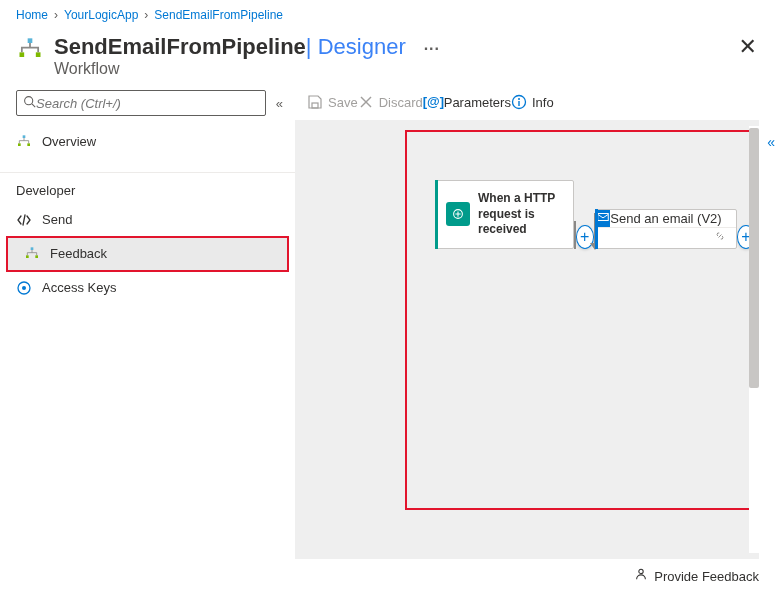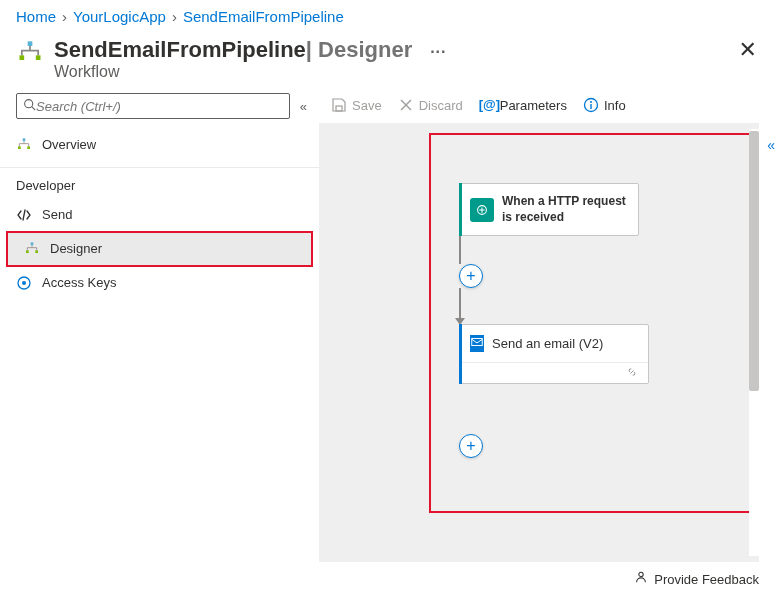--- a/index.html
+++ b/index.html
@@ -7,21 +7,21 @@
       font-family: "Segoe UI", Arial, sans-serif;
       font-size: 13px;
       color: #323130;
       background: #fff;
       width: 779px;
       height: 592px;
       overflow: hidden;
     }
     .breadcrumb {
       padding: 8px 16px;
-      font-size: 15px;
+      font-size: 12px;
       color: #605e5c;
       display: flex;
       gap: 6px;
       align-items: center;
     }
     .breadcrumb a { color: #0078d4; text-decoration: none; cursor: pointer; }
     .breadcrumb .sep { color: #605e5c; }
     .header {
       display: flex;
       align-items: flex-start;
@@ -32,28 +32,28 @@
       margin-right: 10px;
       margin-top: 2px;
     }
     .header .titles { flex: 1; }
     .header h1 {
       font-size: 22px;
       font-weight: 600;
       color: #323130;
       display: flex; align-items: baseline;
     }
-    .header h1 .suffix { font-weight: 700; color: #737373; }
+    .header h1 .suffix { font-weight: 400; color: #3b82f6; }
     .header .subtitle { font-size: 16px; color: #605e5c; }
     .header .dots { margin-left: 18px; font-size: 16px; color: #605e5c; cursor: pointer; }
     .header .close { font-size: 22px; color: #323130; cursor: pointer; padding: 0 6px; }
 
     .body { display: flex; height: calc(100% - 90px); }
     .sidebar {
-      width: 319px;
+      width: 295px;
       border-right: none;
       padding: 0 0 0 0;
     }
     .search-row {
       display: flex; align-items: center;
       padding: 0 12px 10px 16px;
       gap: 10px;
     }
     .search-box {
       flex: 1;
@@ -78,34 +78,33 @@
       background: #eaeaea;
     }
     .highlight-box {
       border: 2px solid #e2142d;
       margin: 0 6px 0 6px;
     }
     .nav-group-label {
       padding: 10px 16px 6px 16px;
       font-size: 13px; font-weight: 400; color: #323130;
       border-top: 1px solid #edebe9;
-      margin-top: 6px;
+      margin-top: 14px;
     }
     .nav-icon { width: 16px; height: 16px; flex-shrink: 0; }
 
     .main {
       flex: 1;
       display: flex;
       flex-direction: column;
       position: relative;
     }
     .toolbar {
       display: flex; align-items: center;
       padding: 4px 12px 10px 12px;
-      gap: 16px;
       font-size: 13px;
     }
     .toolbar .tb-item {
       display: flex; align-items: center; gap: 5px;
       cursor: pointer; color: #323130;
     }
     .toolbar .tb-item.disabled { color: #a19f9d; cursor: default; }
     .toolbar .tb-icon { width: 16px; height: 16px; }
     .expand-btn {
       position: absolute; right: 4px; top: 44px;
@@ -126,21 +125,21 @@
     .canvas-scroll .thumb {
       position: absolute; left: 0; width: 100%; top: 2px; height: 260px;
       background: #c8c6c4; border-radius: 2px;
     }
     .red-outline {
       position: absolute; left: 110px; top: 10px; width: 380px; height: 380px;
       border: 2px solid #e2142d;
     }
     .flow {
       position: absolute; left: 140px; top: 60px; width: 320px;
-      display: flex; flex-direction: column; align-items: flex-start;
+      display: flex; flex-direction: row; align-items: flex-end;
     }
     .step {
       width: 180px;
       background: #fff;
       border: 1px solid #c8c6c4;
       border-radius: 2px;
       display: flex; align-items: center;
       padding: 10px 10px;
       gap: 8px;
       position: relative;
@@ -159,21 +158,21 @@
       background: #fff;
       border: 1px solid #c8c6c4;
       border-radius: 2px;
       position: relative;
     }
     .step2 .accent {
       position: absolute; left: -1px; top: -1px; bottom: -1px; width: 3px;
       background: #0078d4;
     }
     .step2 .top {
-      display: flex; align-items: center; padding: 10px; gap: 8px;
+      display: flex; align-items: center; 
       border-bottom: 1px solid #edebe9;
     }
     .step2 .bottom { height: 20px; display:flex; justify-content:flex-end; align-items:center; padding: 0 10px;}
     .connector {
       width: 2px; height: 36px; background: #8a8886;
       position: relative;
     }
     .connector.short { height: 28px; }
     .connector .arrow {
       position: absolute; bottom: -1px; left: -4px;
@@ -268,21 +267,21 @@
     <div class="highlight-box">
       <div class="nav-item selected">
         <span class="nav-icon">
           <svg viewBox="0 0 24 24">
               <rect x="10" y="2" width="4" height="4" fill="#59b4d9"></rect>
               <rect x="3" y="14" width="4" height="4" fill="#7fba00"></rect>
               <rect x="17" y="14" width="4" height="4" fill="#7fba00"></rect>
               <path d="M12 6 V10 M12 10 H5 V14 M12 10 H19 V14" stroke="#8a8886" stroke-width="1.2" fill="none"></path>
             </svg>
         </span>
-        <span>Designer</span>
+        <span>Feedback</span>
       </div>
     </div>
 
 
     <div class="nav-item">
       <span class="nav-icon">
         <svg viewBox="0 0 16 16">
             <circle cx="8" cy="8" r="6" stroke="#0078d4" stroke-width="1.3" fill="none"></circle>
             <circle cx="8" cy="8" r="2" fill="#0078d4"></circle>
           </svg>

